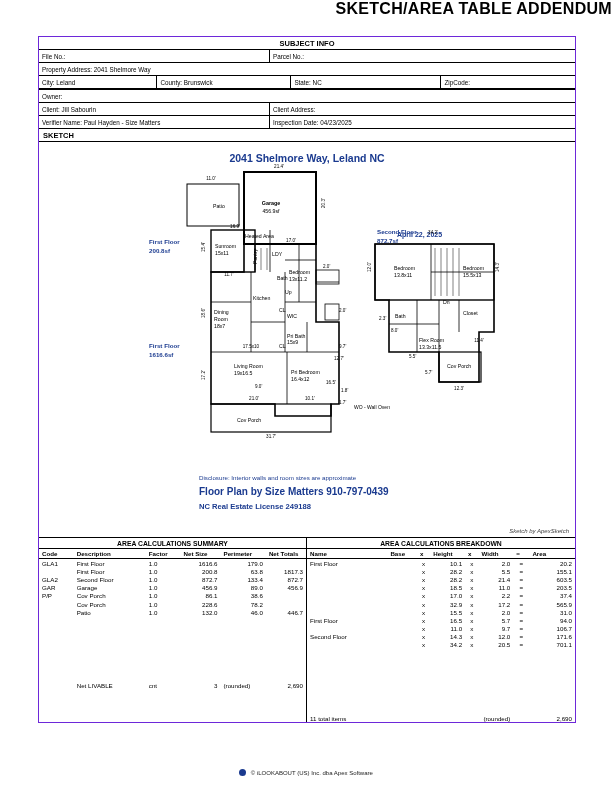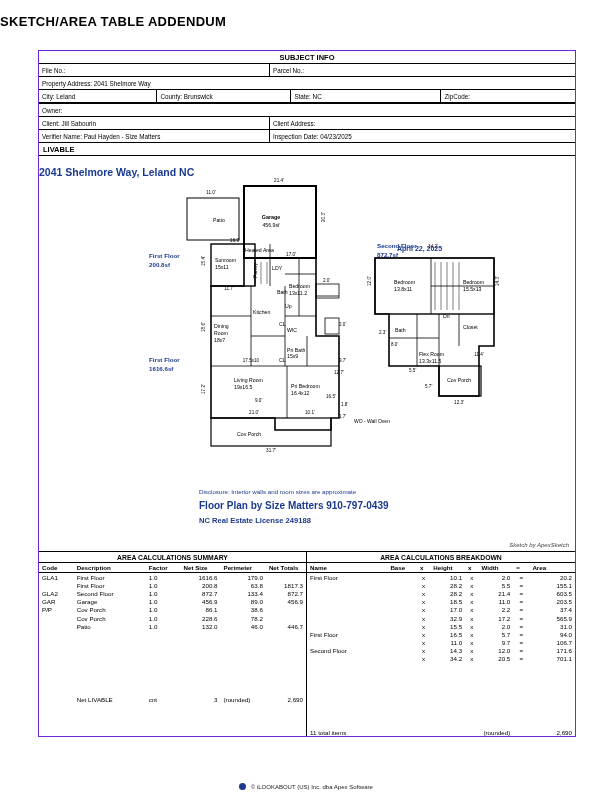--- a/index.html
+++ b/index.html
@@ -14,25 +14,24 @@
     color: #000;
     position: relative;
     overflow: hidden;
   }
   .page {
     position: relative;
     width: 612px;
     height: 792px;
   }
   .doc-title {
-    text-align: left;
-    font-size: 13px;
+    text-align: right;
+    font-size: 16px;
     font-weight: bold;
     letter-spacing: 0.3px;
-    margin-top: 14px;
   }
   .frame {
     position: absolute;
     left: 38px;
     top: 36px;
     width: 536px;
     border: 1px solid #6d28d9;
   }
   .band {
     text-align: center;
@@ -65,20 +64,21 @@
     font-weight: bold;
     border-bottom: 1px solid #000;
     padding: 2px 0 1px 4px;
   }
   .sketch-area {
     position: relative;
     height: 385px;
     background: #fff;
   }
   .sk-title {
+    text-align: center;
     color: #1a3a8f;
     font-weight: bold;
     font-size: 10.5px;
     margin-top: 10px;
   }
   .sk-sub {
     text-align: center;
     color: #1a3a8f;
     font-weight: bold;
     font-size: 9.5px;
@@ -239,21 +239,21 @@
         <td style="width:33%">Client: Jill Sabourin</td>
         <td class="vline">Client Address:</td>
       </tr>
       <tr>
         <td style="width:43%">Verifier Name: Paul Hayden - Size Matters</td>
         <td class="vline">Inspection Date: 04/23/2025</td>
       </tr>
     </tbody>
       </table>
 
-    <div class="sketch-band">LIVABLE</div>
+    <div class="sketch-band">SKETCH</div>
 
     <div class="sketch-area">
       <div class="sk-title">2041 Shelmore Way, Leland NC</div>
       <div class="sk-date">April 22, 2025</div>
 
       <svg class="plan" viewBox="0 0 534 385">
         <g fill="none" stroke="#000" stroke-width="1">
 
           <rect x="148" y="32" width="52" height="42" stroke-width="1"></rect>
 

